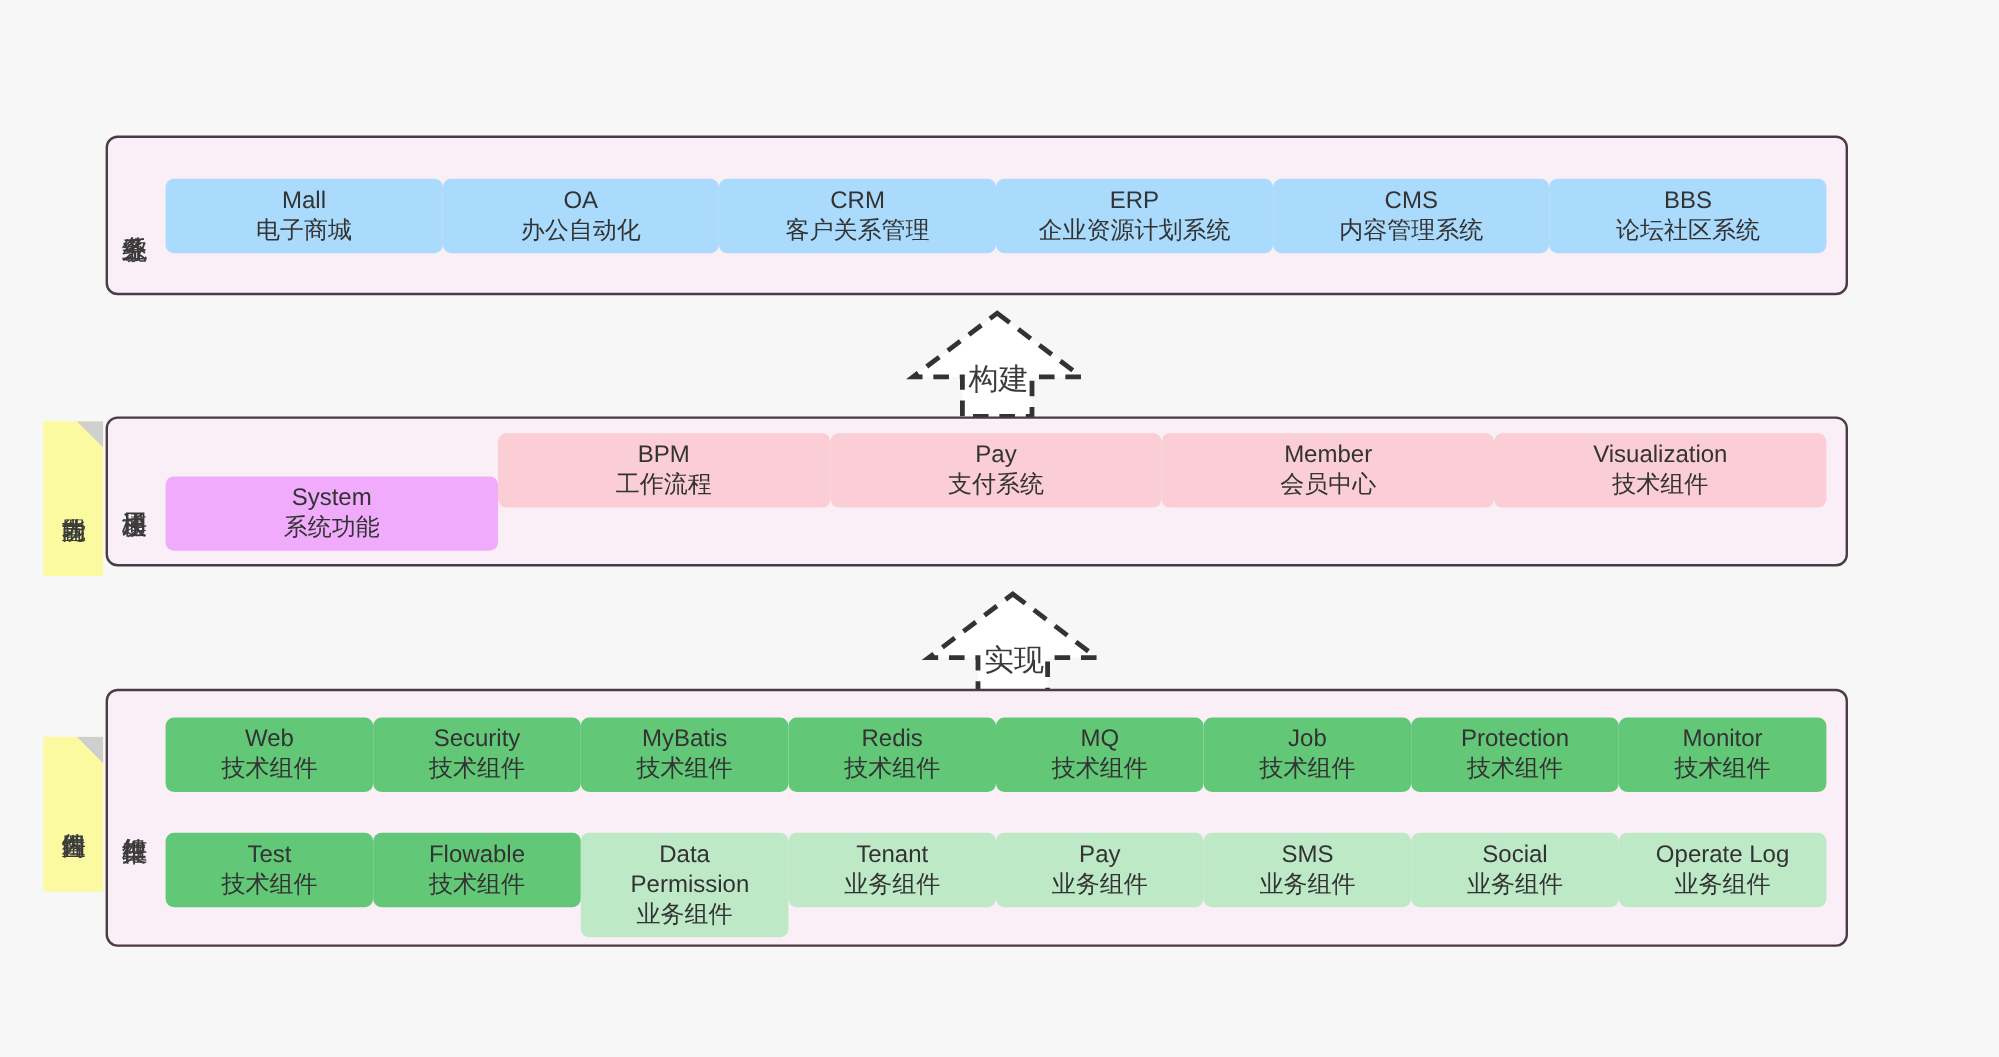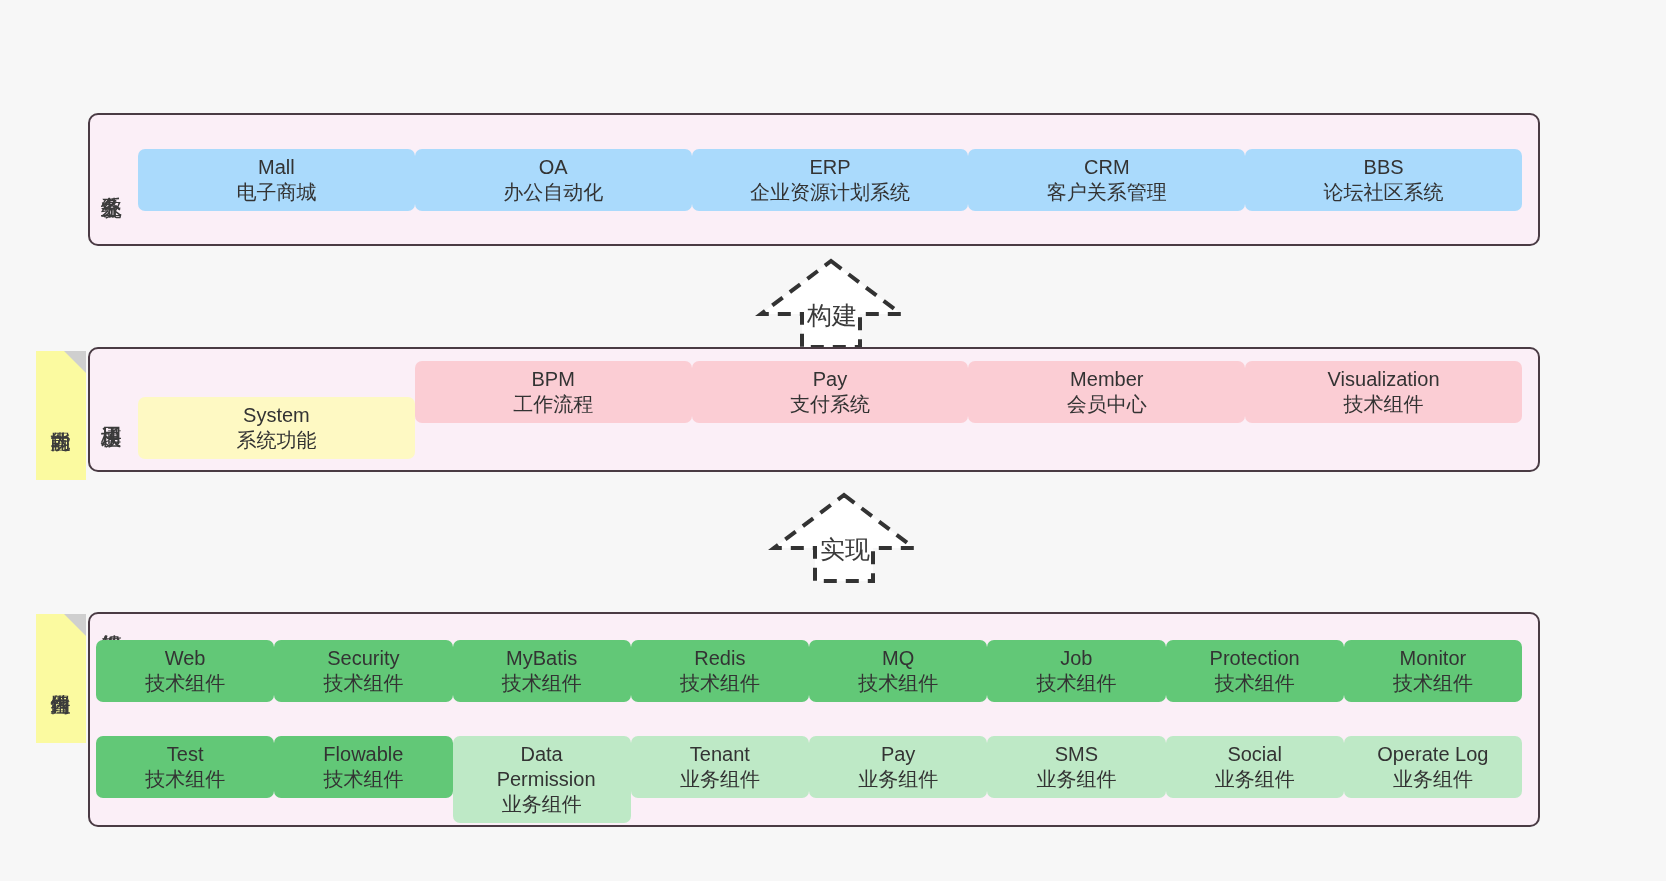--- a/index.html
+++ b/index.html
@@ -74,21 +74,21 @@
     font-size: 20px;
     line-height: 1.25;
     color: #333333;
     padding: 6px 4px;
     box-sizing: border-box;
   }
   .card .ln { display: block; }
 
   
   .c-blue       { background: #aadafc; }
-  .c-red        { background: #fef9c3; margin-top: 36px; }
+  .c-red        { background: #f0abfc; margin-top: 36px; }
   .c-pink       { background: #fbcdd4; }
   .c-green      { background: #62c877; }
   .c-greenlight { background: #bee9c6; }
 
   
   .note {
     position: absolute;
     background: #fbfaa0;
     box-sizing: border-box;
     display: flex;
@@ -149,26 +149,30 @@
       <div class="row">
         <div class="card c-blue">
           <span class="ln">Mall</span>
           <span class="ln">电子商城</span>
         </div>
         <div class="card c-blue">
           <span class="ln">OA</span>
           <span class="ln">办公自动化</span>
         </div>
         <div class="card c-blue">
+          <span class="ln">CRM</span>
+          <span class="ln">客户关系管理</span>
+        </div>
+        <div class="card c-blue">
           <span class="ln">ERP</span>
           <span class="ln">企业资源计划系统</span>
         </div>
         <div class="card c-blue">
-          <span class="ln">CRM</span>
-          <span class="ln">客户关系管理</span>
+          <span class="ln">CMS</span>
+          <span class="ln">内容管理系统</span>
         </div>
         <div class="card c-blue">
           <span class="ln">BBS</span>
           <span class="ln">论坛社区系统</span>
         </div>
       </div>
     </div>
   </div>
 
   <div class="arrow" style="left:757px; top:258px; width:150px; height:92px;">
@@ -216,21 +220,21 @@
       <path d="M 74 3 L 144 56 L 103 56 L 103 89 L 45 89 L 45 56 L 4 56 Z" fill="#ffffff" stroke="#333333" stroke-width="4" stroke-dasharray="13,9" stroke-linejoin="miter"></path>
     </svg>
     <div class="arrow-label">实现</div>
   </div>
 
   <div class="note" style="left:36px; top:614px; width:50px; height:129px;">
     <div class="fold"></div>
     <div class="note-label">内置组件</div>
   </div>
 
-  <div class="layer" style="left:88px; top:612px; width:1452px; height:215px;flex-direction:column;">
+  <div class="layer" style="left:88px; top:574px; width:1452px; height:215px;">
     <div class="layer-title">框架组件</div>
     <div class="layer-body">
 
       <div class="row" style="height:80px;">
         <div class="card c-green">
           <span class="ln">Web</span>
           <span class="ln">技术组件</span>
         </div>
         <div class="card c-green">
           <span class="ln">Security</span>

